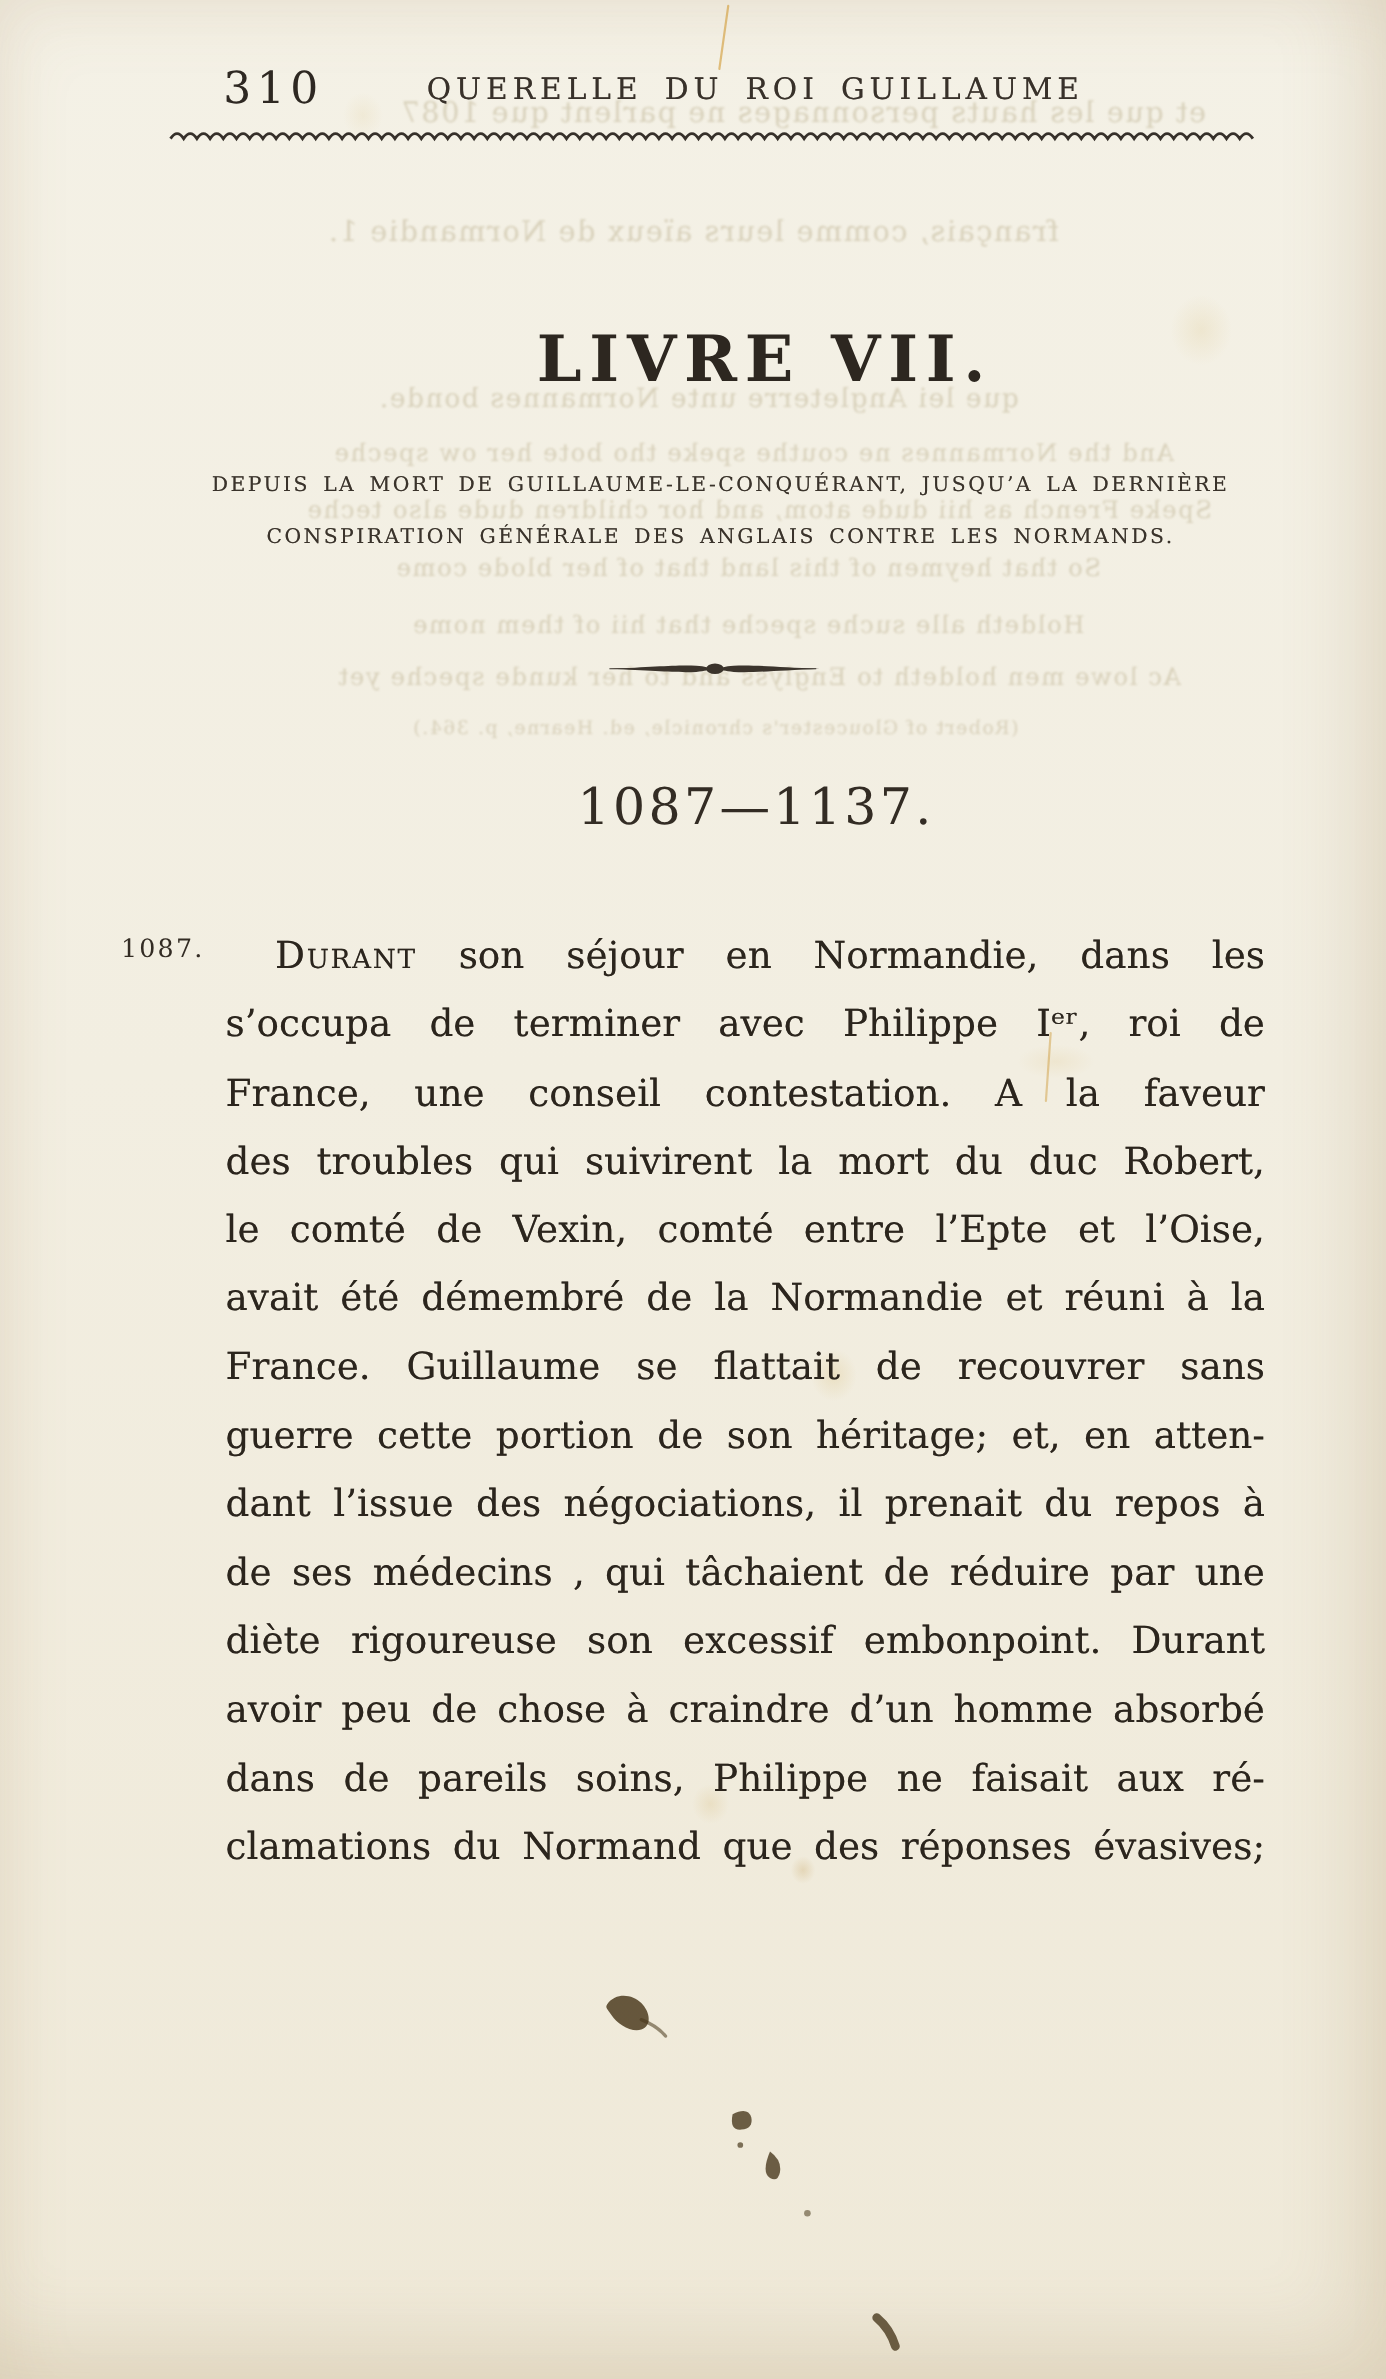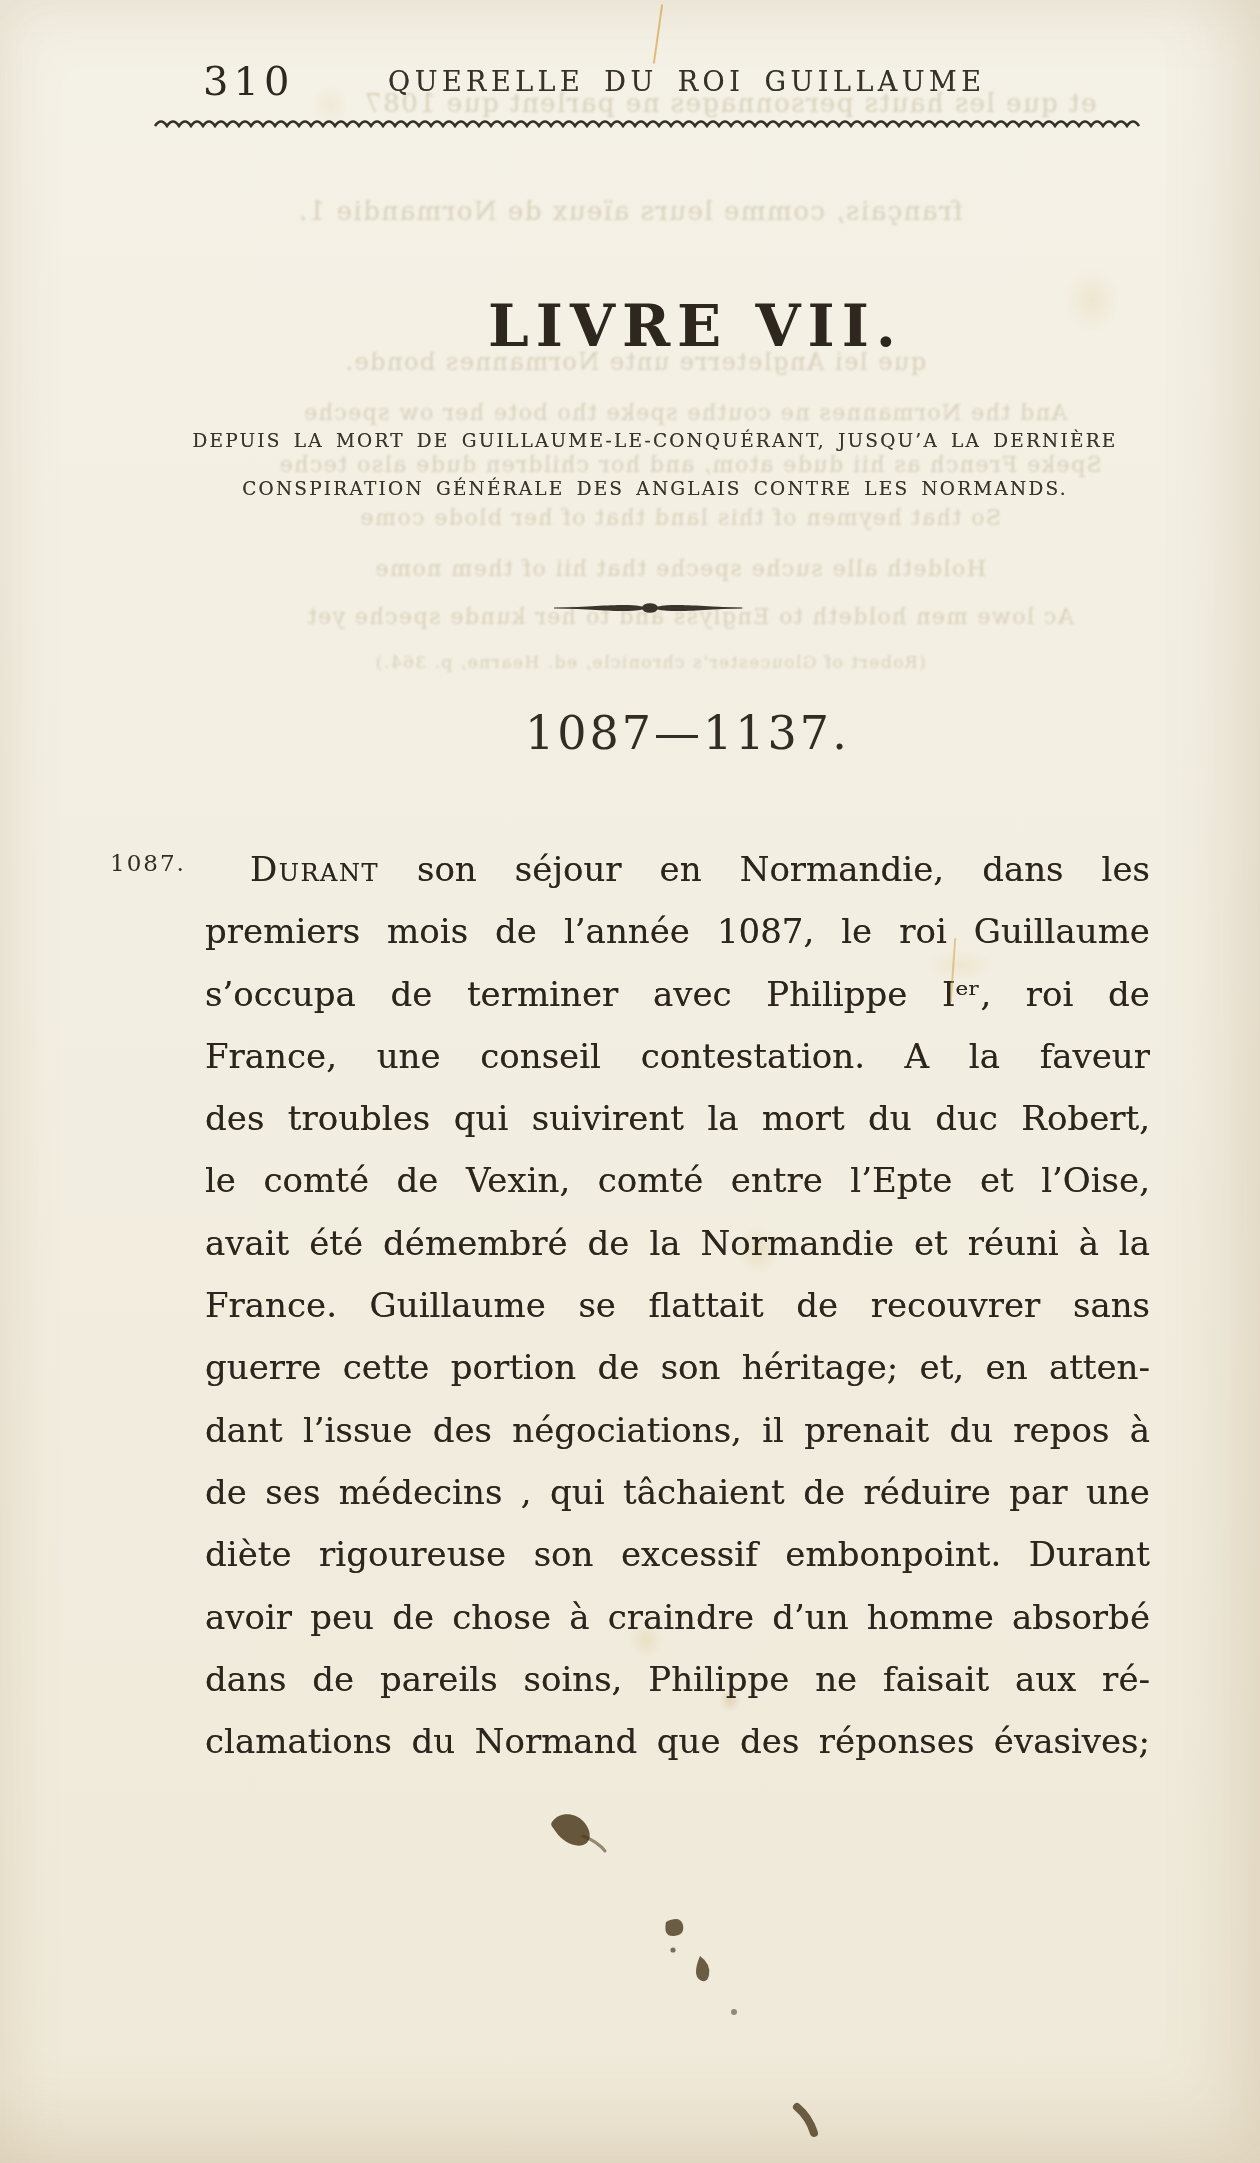--- a/index.html
+++ b/index.html
@@ -119,21 +119,20 @@
     <ellipse cx="97" cy="10" rx="8" ry="4.8" fill="#3b342c"></ellipse>
     <path d="M192 10 C152 8.2 130 6.2 114 7.2 C106 7.8 102 9 100 10 C102 11 106 12.2 114 12.8 C130 13.8 152 11.8 192 10 Z" fill="#3b342c"></path>
   </svg>
 
   <div class="date-range">1087—1137.</div>
 
   <div class="margin-note">1087.</div>
 
   <div class="body-block">
     <div class="bline first"><span class="lead-word">Durant</span><span> son séjour en Normandie, dans les</span></div>
-    <div class="bline">premiers mois de l’année 1087, le roi Guillaume</div>
     <div class="bline">s’occupa de terminer avec Philippe Iᵉʳ, roi de</div>
     <div class="bline">France, une conseil contestation. A la faveur</div>
     <div class="bline">des troubles qui suivirent la mort du duc Robert,</div>
     <div class="bline">le comté de Vexin, comté entre l’Epte et l’Oise,</div>
     <div class="bline">avait été démembré de la Normandie et réuni à la</div>
     <div class="bline">France. Guillaume se flattait de recouvrer sans</div>
     <div class="bline">guerre cette portion de son héritage; et, en atten-</div>
     <div class="bline">dant l’issue des négociations, il prenait du repos à</div>
     <div class="bline">de ses médecins , qui tâchaient de réduire par une</div>
     <div class="bline">diète rigoureuse son excessif embonpoint. Durant</div>

